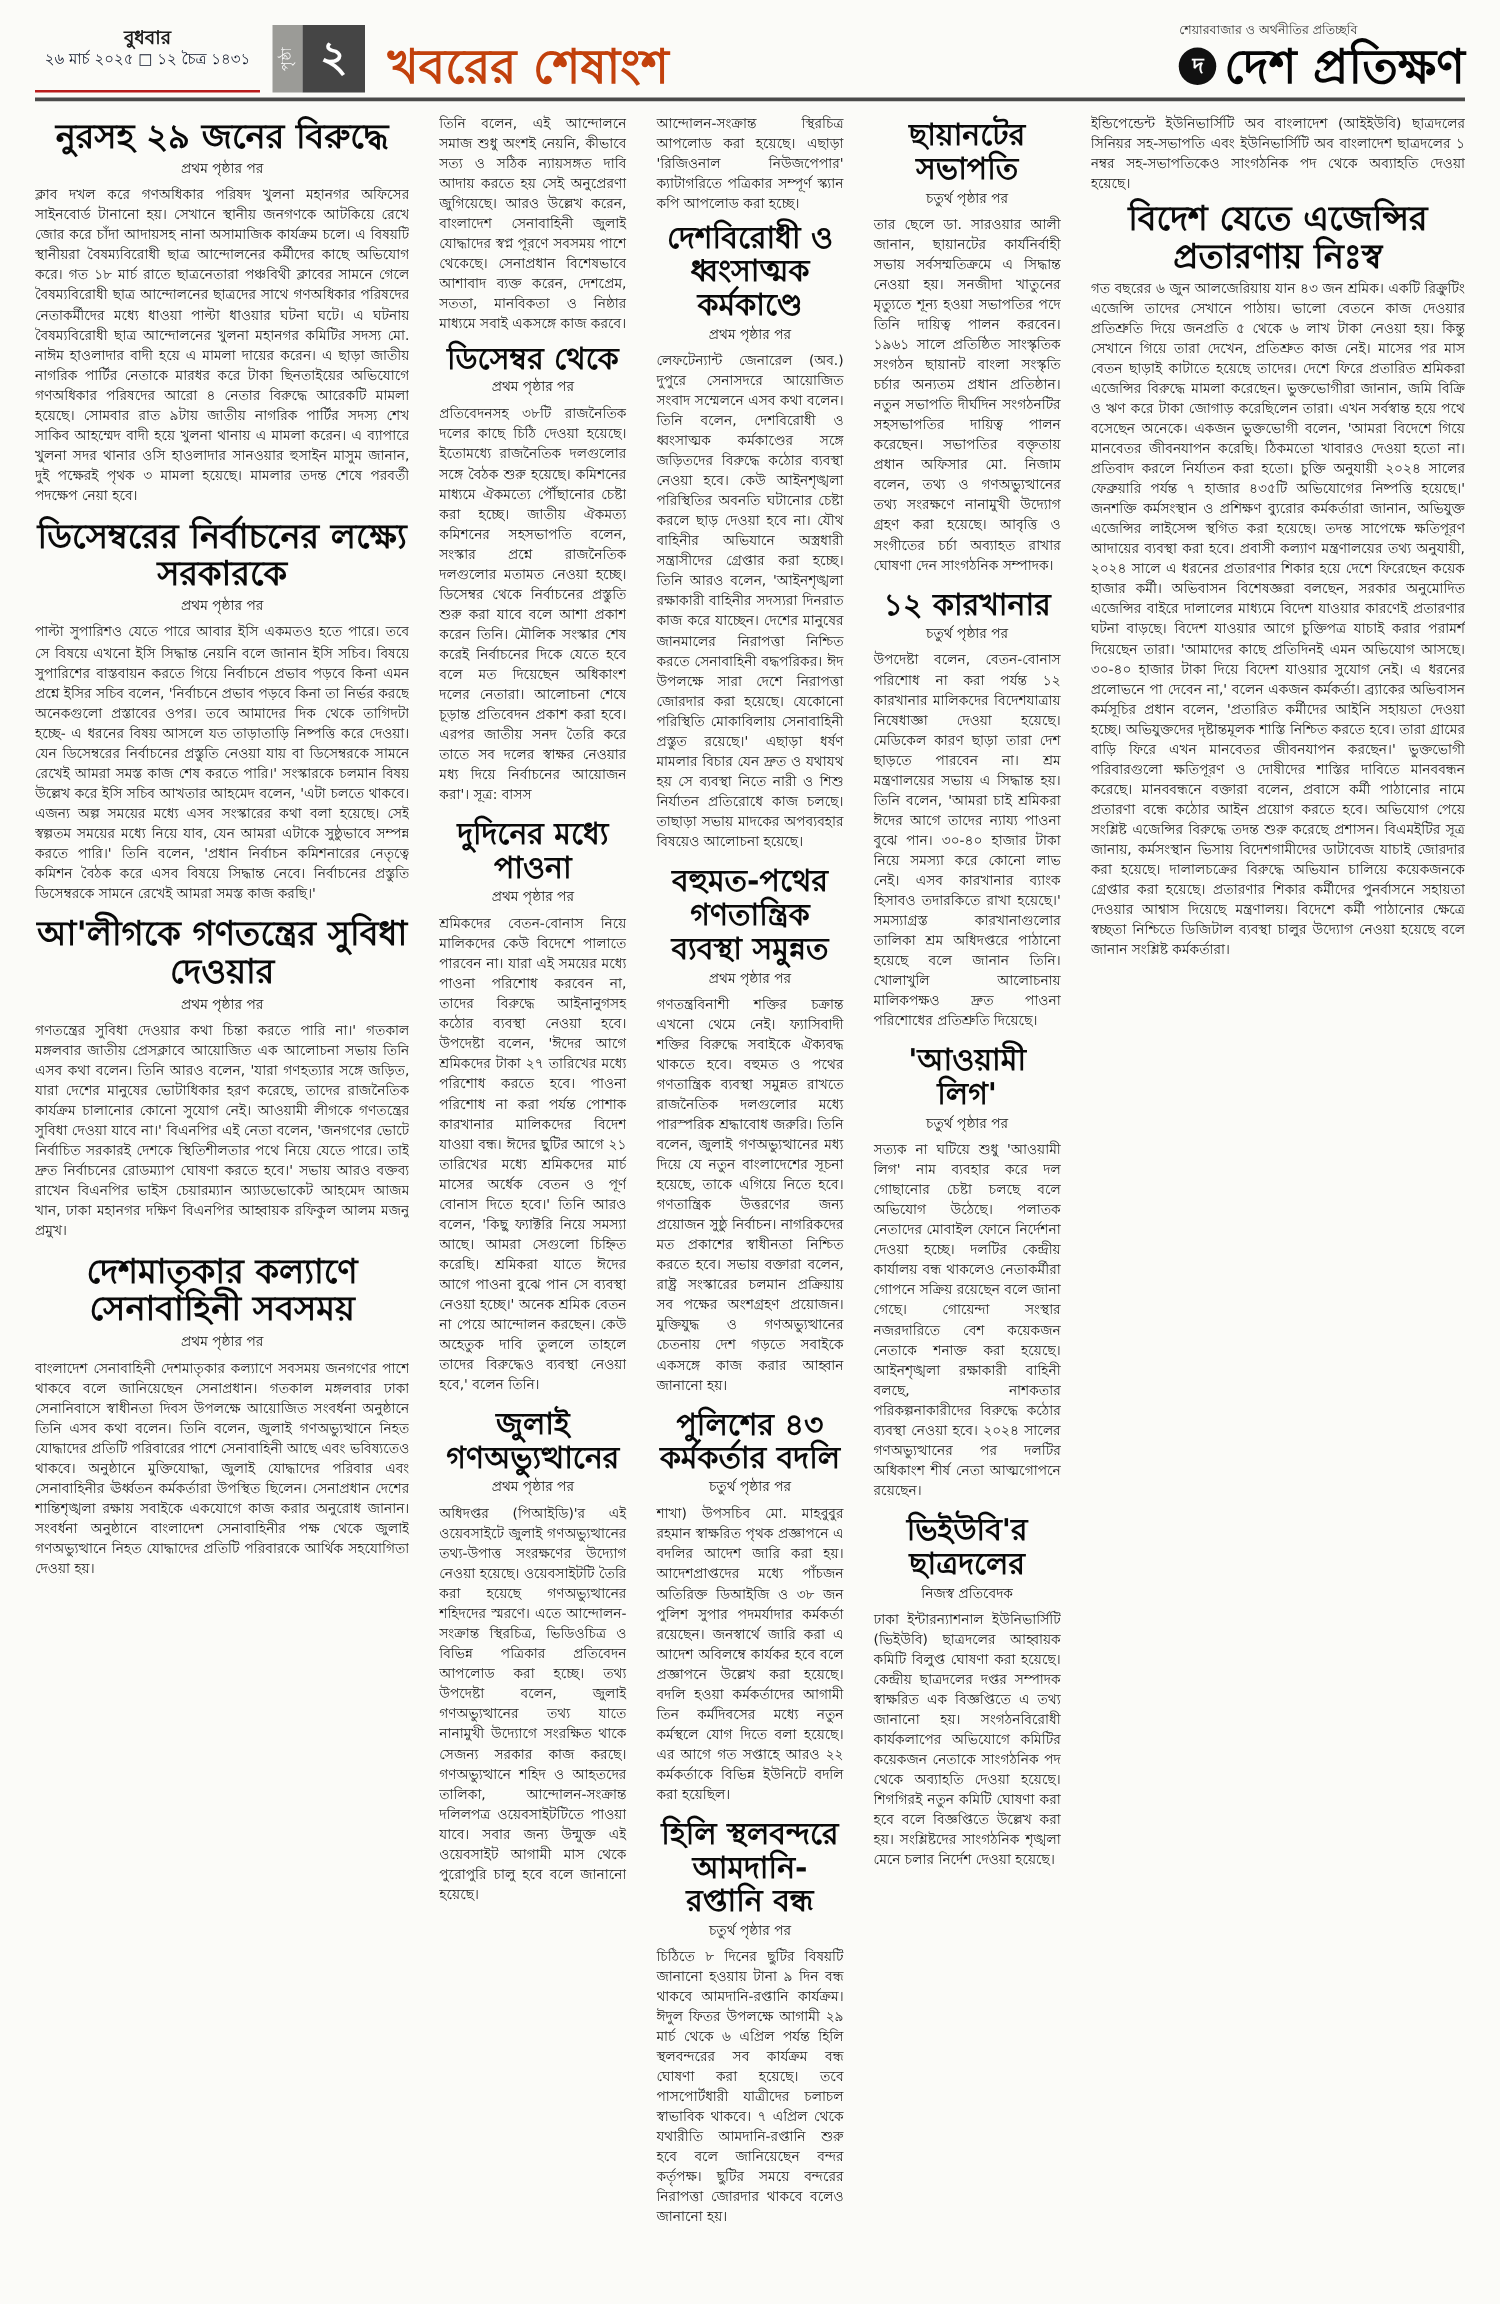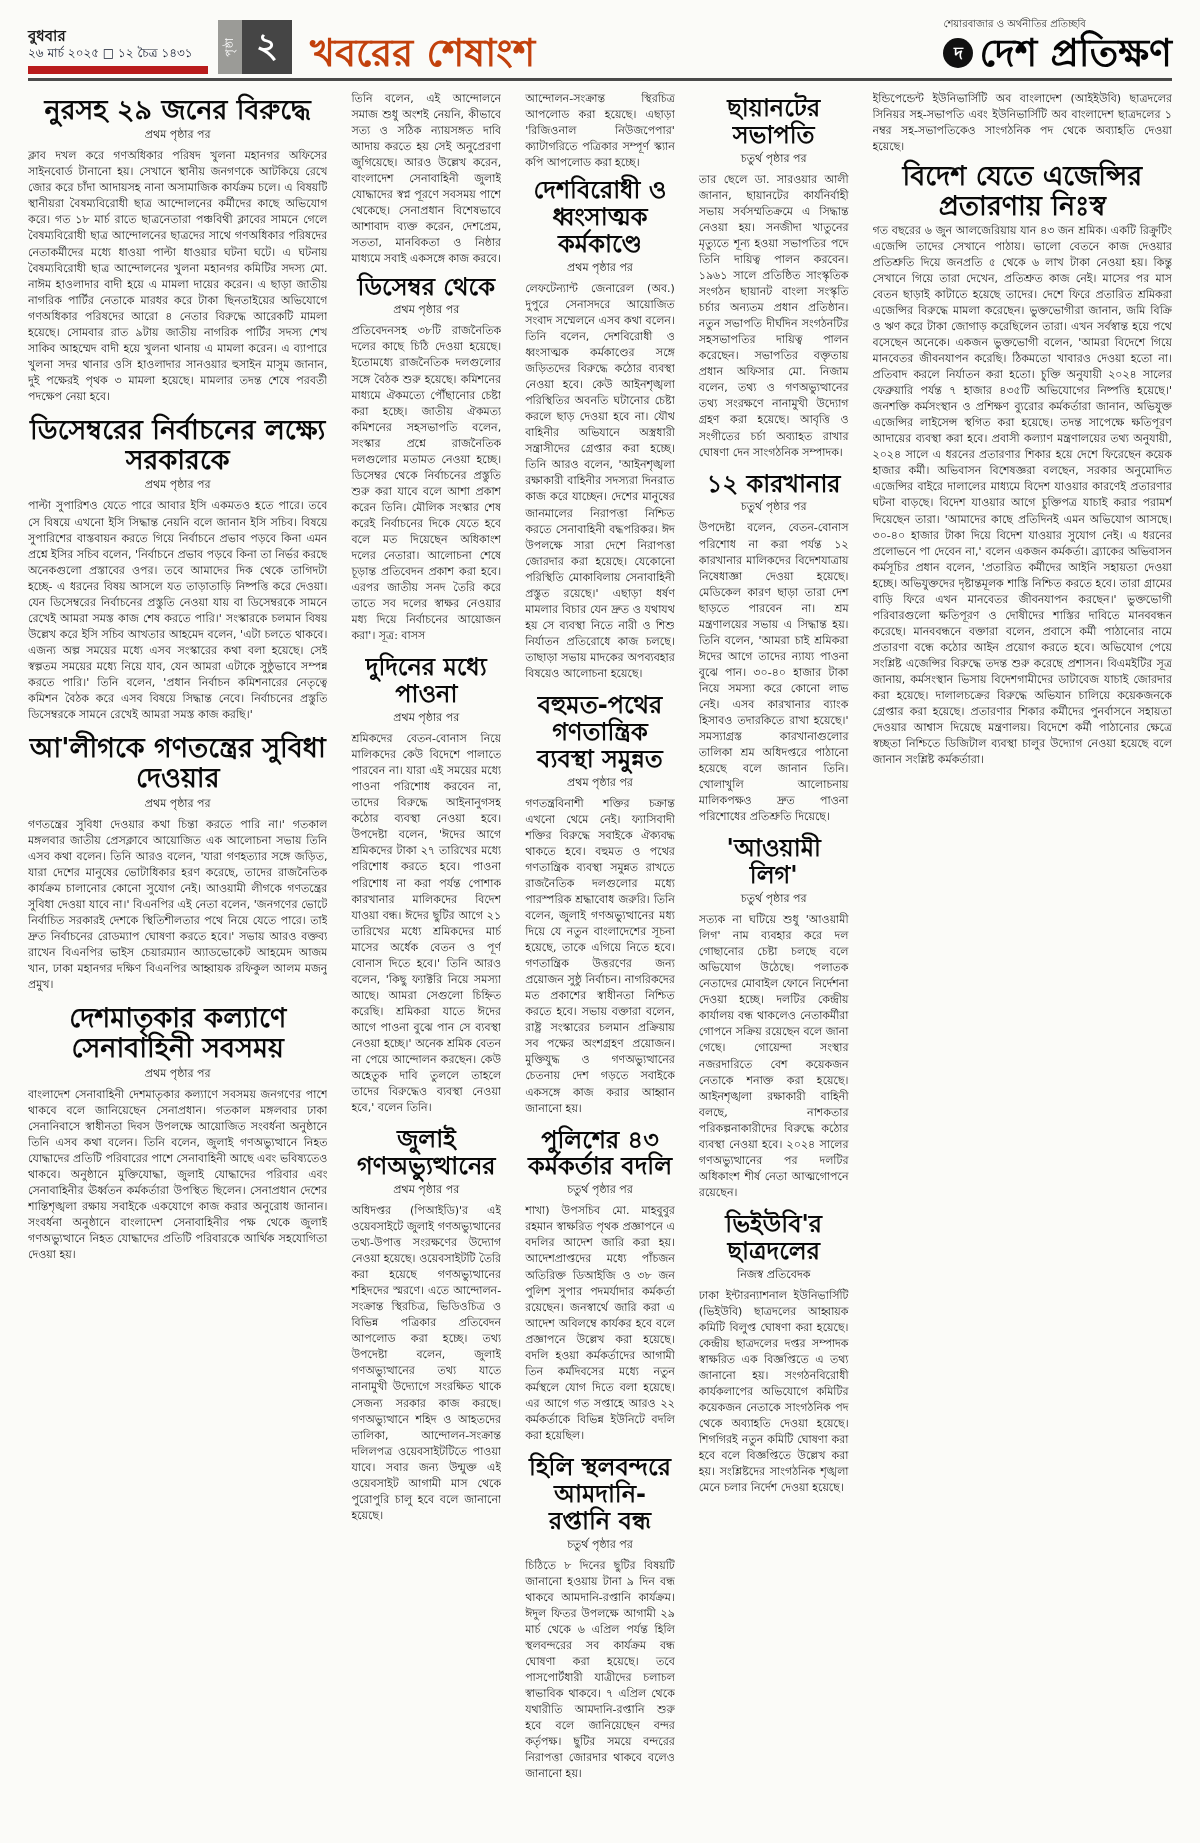--- a/index.html
+++ b/index.html
@@ -18,22 +18,22 @@
     box-sizing:border-box;
   }
   
   .hdr{
     display:flex;align-items:flex-end;justify-content:space-between;
     padding:14px 28px 0 28px;
     height:74px;box-sizing:border-box;
   }
   .hdr-left{display:flex;align-items:flex-end;gap:10px;}
   .date-block{
-    text-align:left;min-width:180px;
-    padding-bottom:4px;border-bottom:8px solid #b91c1c;
+    text-align:center;min-width:180px;
+    padding-bottom:16px;border-bottom:2px solid #b91c1c;
   }
   .date-day{font-weight:bold;font-size:15px;line-height:1.2;}
   .date-line{font-size:12px;line-height:1.4;color:#0f172a;}
   .page-tag{display:flex;align-items:stretch;height:54px;}
   .page-label-box{
     background:#9b9b97;color:#fff;width:24px;
     display:flex;align-items:center;justify-content:center;
   }
   .page-label-box span{
     writing-mode:vertical-rl;transform:rotate(180deg);

